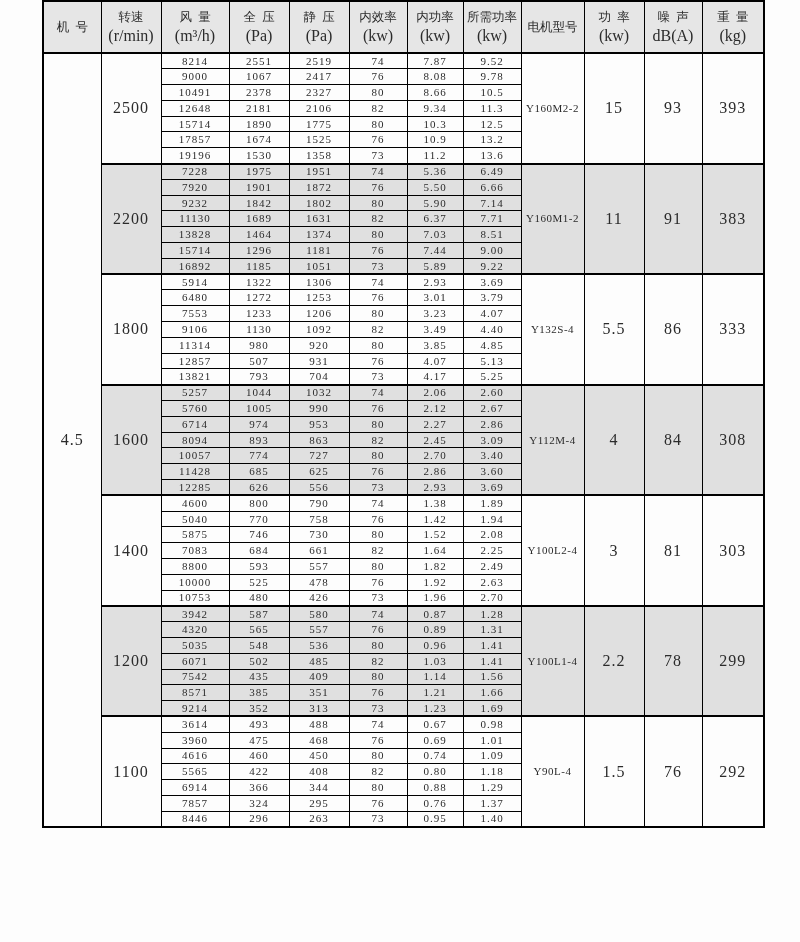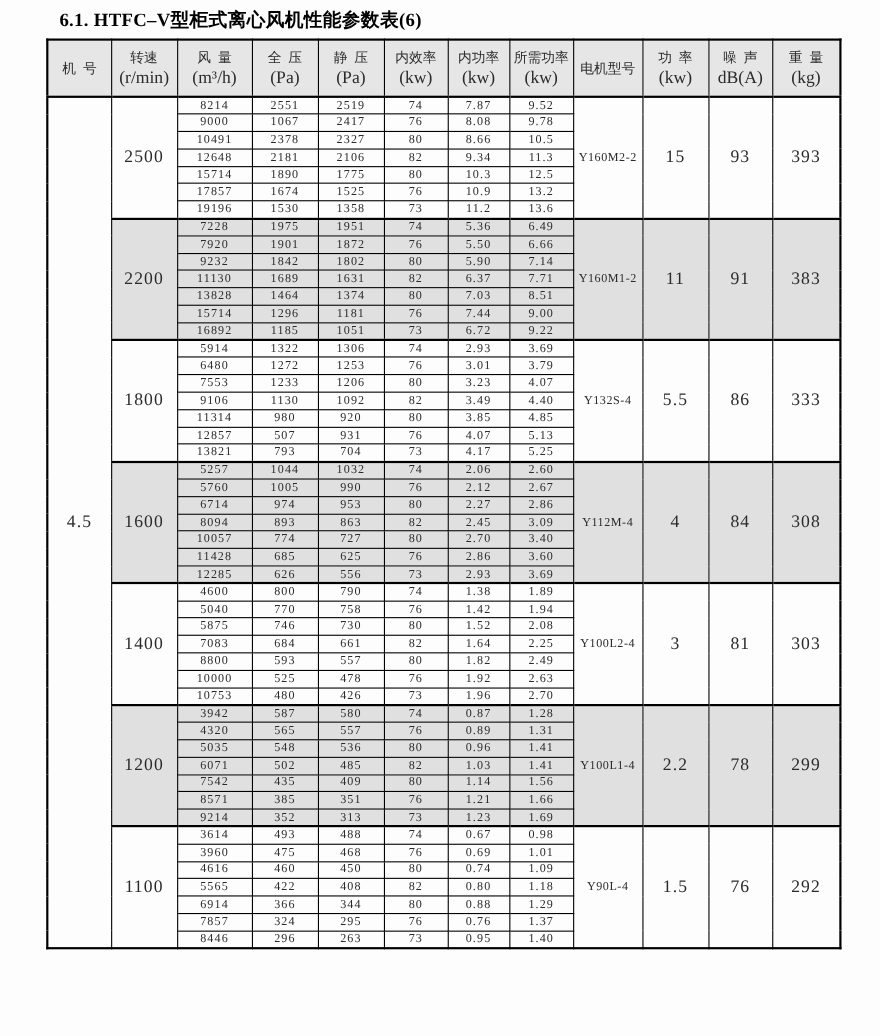--- a/index.html
+++ b/index.html
@@ -51,21 +51,20 @@
   }
   tbody td.merge { font-size: 16px; }
   tbody td.motor { letter-spacing: 0.5px; font-size: 11px; text-align: center; }
   td.shaded { background: #e0e0e0; }
   tr.block-first td { border-top: 2px solid #000; }
 </style>
 </head>
 <body>
 
 <div class="page">
-  <h1 class="title">6.1. HTFC–V型柜式离心风机性能参数表(6)</h1>
 
   <table class="perf">
     <colgroup>
       <col style="width:58px">
         <col style="width:60px">
         <col style="width:68px">
       <col style="width:60px">
         <col style="width:60px">
         <col style="width:58px">
       <col style="width:56px">
@@ -239,21 +238,21 @@
           <td class="shaded">1181</td>
           <td class="shaded">76</td>
           <td class="shaded">7.44</td>
           <td class="shaded">9.00</td>
         </tr>
         <tr>
           <td class="shaded">16892</td>
           <td class="shaded">1185</td>
           <td class="shaded">1051</td>
           <td class="shaded">73</td>
-          <td class="shaded">6.72</td>
+          <td class="shaded">5.89</td>
           <td class="shaded">9.22</td>
         </tr>
         <tr class="block-first">
           <td rowspan="7" class="merge speed">1800</td>
           <td>5914</td>
           <td>1322</td>
           <td>1306</td>
           <td>74</td>
           <td>2.93</td>
           <td>3.69</td>

